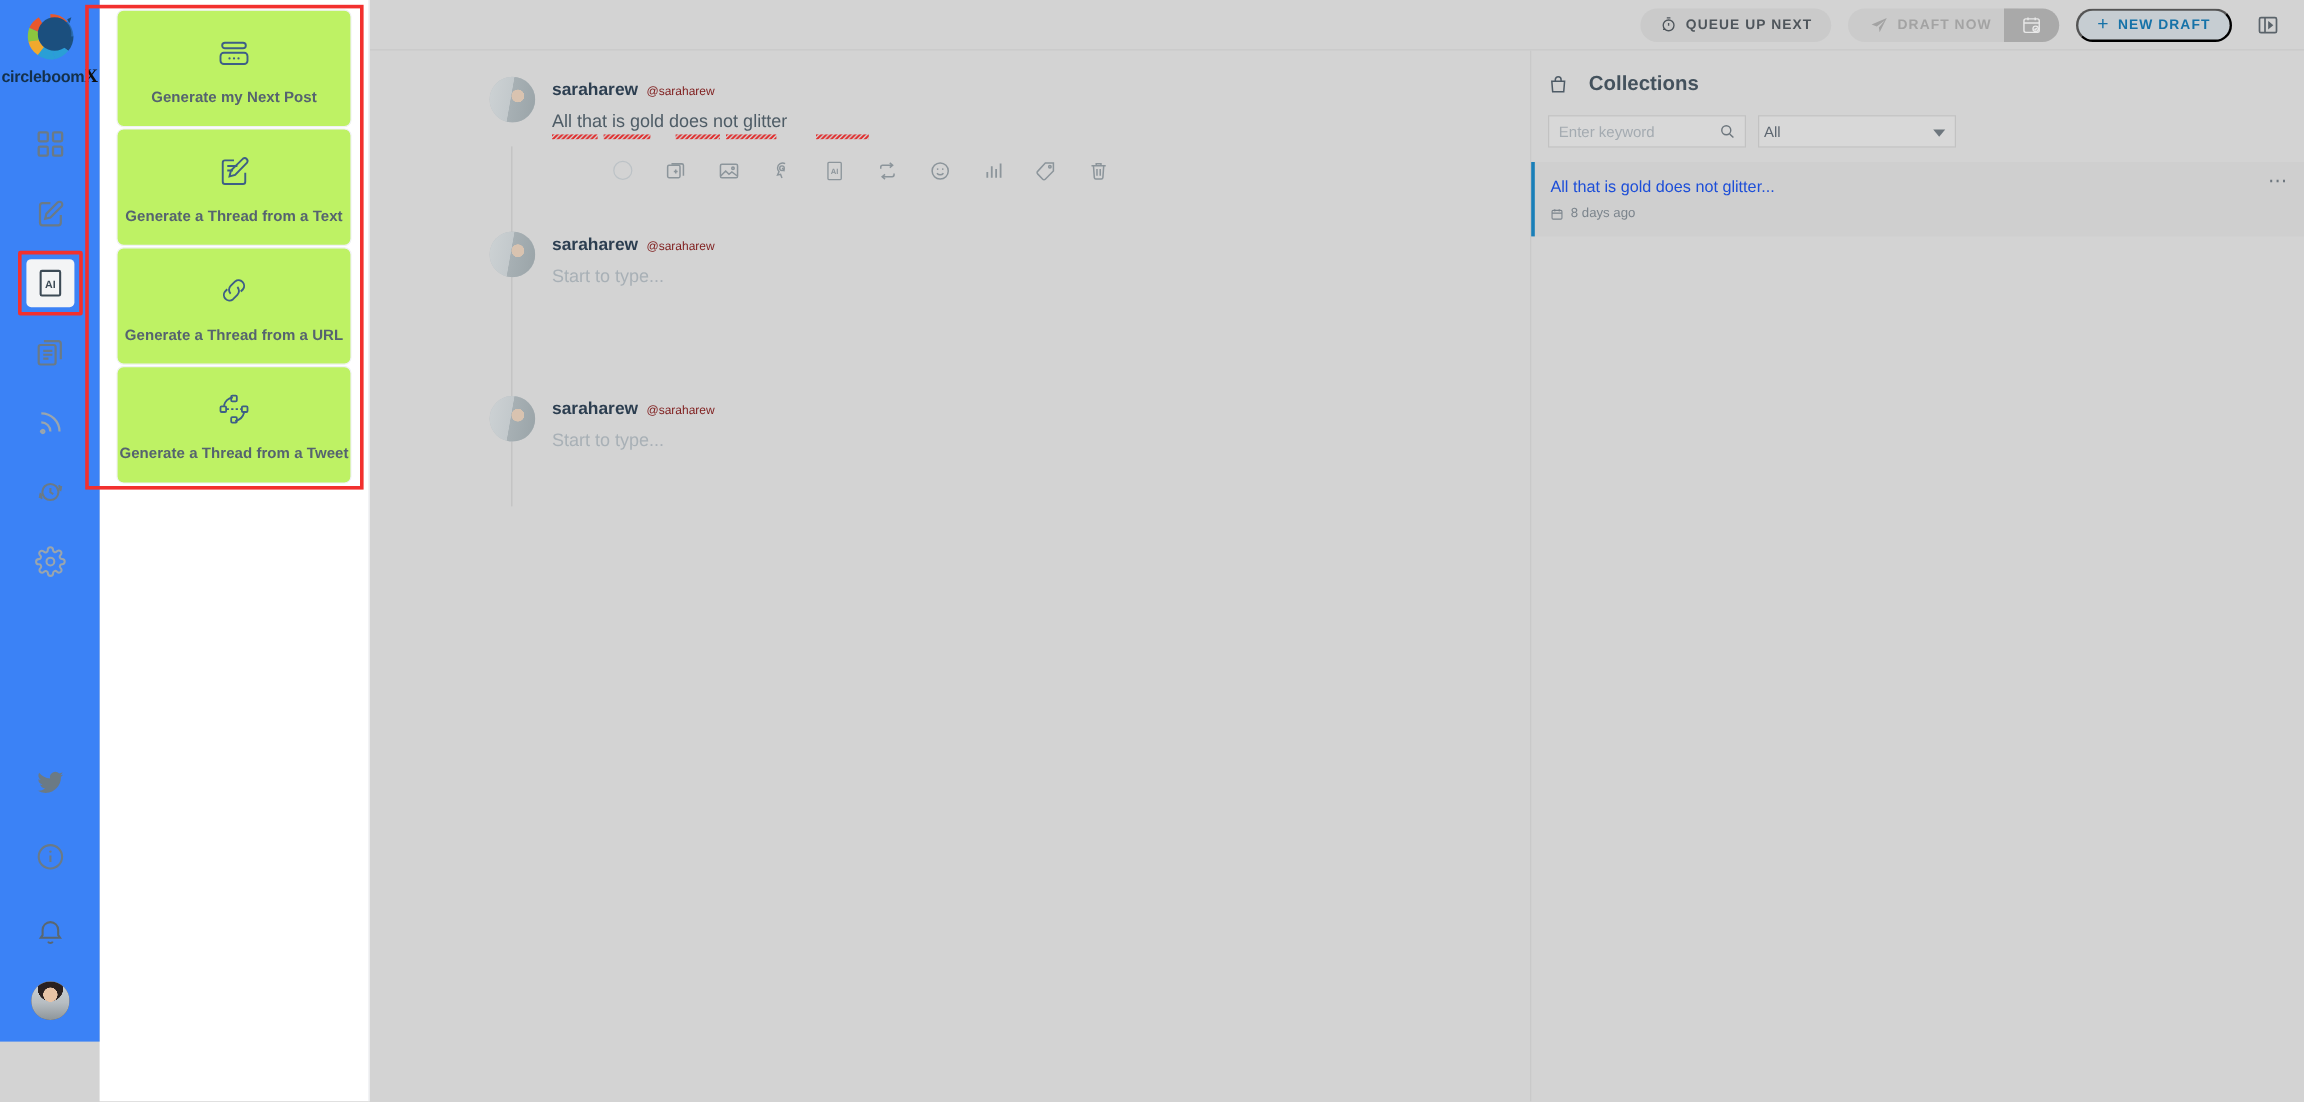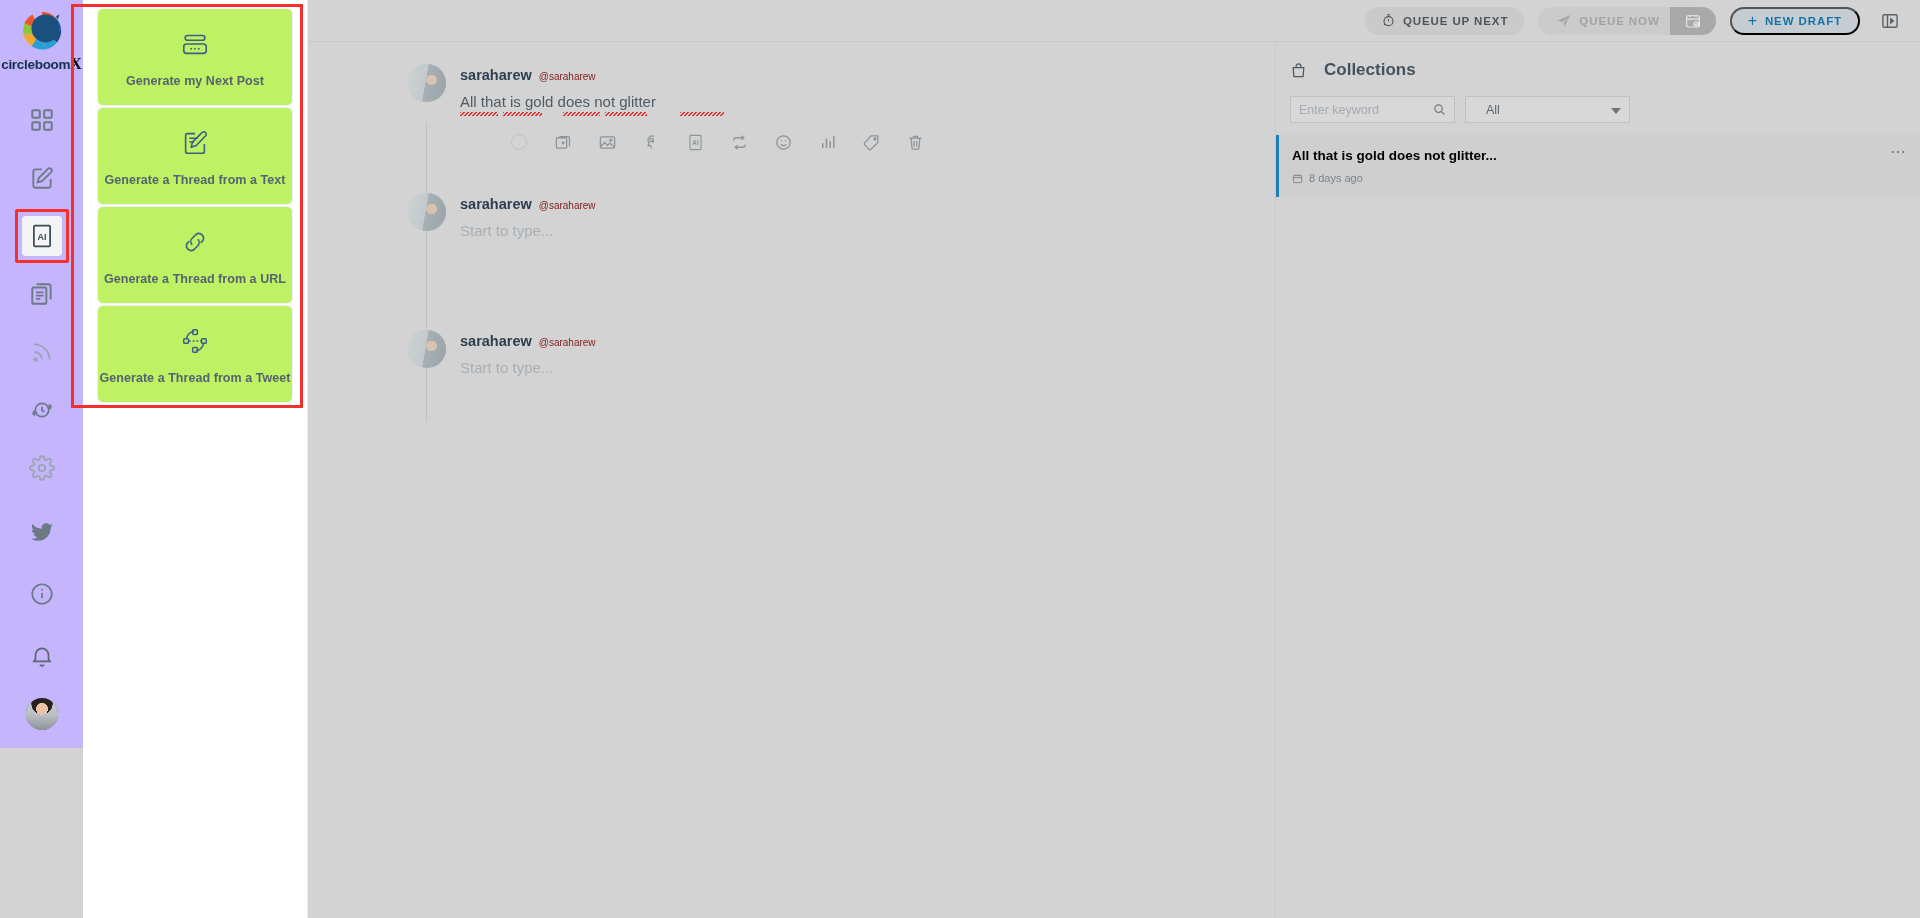--- a/index.html
+++ b/index.html
@@ -12,22 +12,22 @@
   }
   #app {
     position: relative;
     width: 1920px; height: 918px;
     background: #d3d3d3;
   }
 
   
   .rail {
     position: absolute; left: 0; top: 0;
-    width: 83px; height: 748px;
-    background: #c4b5fd;
+    width: 83px; height: 868px;
+    background: #3b82f6;
     display: flex; flex-direction: column; align-items: center;
     z-index: 40;
   }
   .brand {
     margin-top: 6px;
     width: 83px; height: 72px;
     display: flex; flex-direction: column; align-items: center; justify-content: flex-start;
   }
   .brand-mark { width: 56px; height: 50px; display:block; }
   .brand-word {
@@ -244,40 +244,40 @@
     font-family: "Liberation Sans", sans-serif;
   }
   .kw-input::placeholder { color: #a4abb1; }
   .kw-icon {
     position: absolute; right: 7px; top: 5px;
     width: 15px; height: 15px; color: #6d767d; cursor: pointer;
   }
   .sel-wrap {
     position: relative; flex: 0 0 165px;
     height: 27px; background: #d8d8d8; border: 1px solid #c2c2c2;
-    display: flex; align-items: center; padding: 0 20px;
+    display: flex; align-items: center; padding: 0 4px;
     cursor: pointer;
   }
   .sel-val { font-size: 12.5px; color: #5d6670; }
   .sel-caret {
     position: absolute; right: 8px; top: 11px;
     width: 0; height: 0;
     border-left: 5px solid transparent;
     border-right: 5px solid transparent;
     border-top: 6px solid #6d767d;
   }
   .coll-list { margin-top: 12px; }
   .coll-item {
     position: relative;
     background: #cfcfcf;
     border-left: 3px solid #1a7fb8;
     padding: 13px 14px 13px 13px;
     cursor: pointer;
   }
-  .coll-title { font-size: 13.5px; color: #000000; font-weight: bold; }
+  .coll-title { font-size: 13.5px; color: #1d4ed8; }
   .coll-meta {
     margin-top: 9px; display: flex; align-items: center; gap: 6px;
     font-size: 11px; color: #7b848c;
   }
   .coll-meta svg { width: 11px; height: 11px; }
   .coll-more {
     position: absolute; right: 13px; top: 12px;
     font-size: 16px; letter-spacing: 1px; color: #6e777f;
     cursor: pointer; line-height: 10px;
   }
@@ -475,21 +475,21 @@
             <path d="M4.6 18.4h4"></path>
         </svg>
         <span>QUEUE UP NEXT</span>
       </button>
 
       <div class="post-group">
         <button class="btn-pill btn-postnow">
           <svg viewBox="0 0 24 24" fill="#a3a3a3" stroke="none">
             <path d="M21.5 3L2.5 11.2l6.4 2.3L19 6.2l-7.4 8.6.9 6z"></path>
           </svg>
-          <span>QUEUE NOW</span>
+          <span>DRAFT NOW</span>
         </button>
         <div class="btn-postdrop">
           <svg viewBox="0 0 24 24" fill="none" stroke="#e8e8e8" stroke-width="1.6">
             <rect x="3.5" y="5" width="17" height="15" rx="2"></rect>
             <path d="M3.5 9.5h17M8 3.5v3M16 3.5v3"></path>
             <circle cx="16.5" cy="16" r="3" fill="#a9a9a9"></circle>
             <path d="M15.2 16l1 1 1.8-2"></path>
           </svg>
         </div>
       </div>

